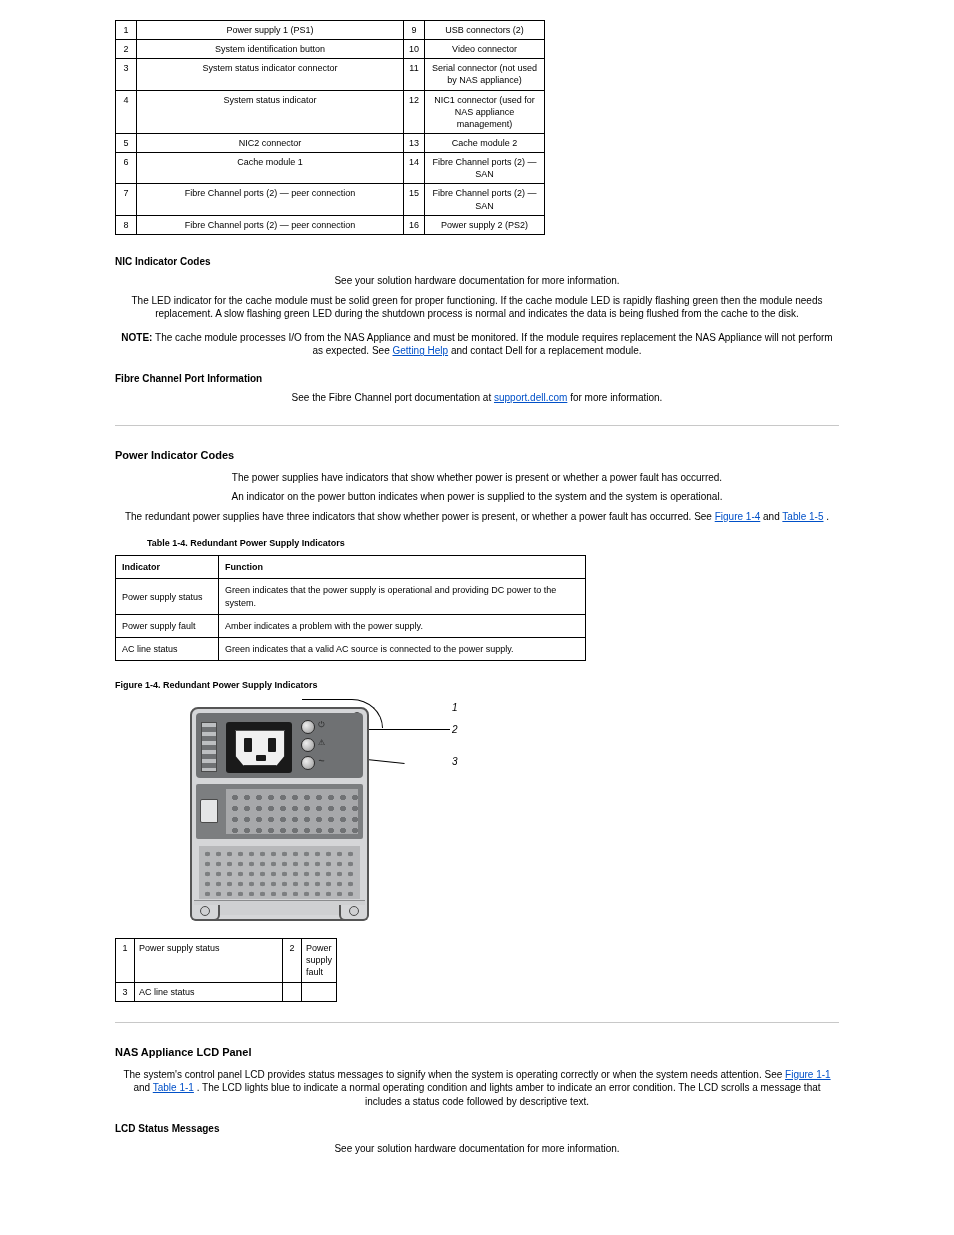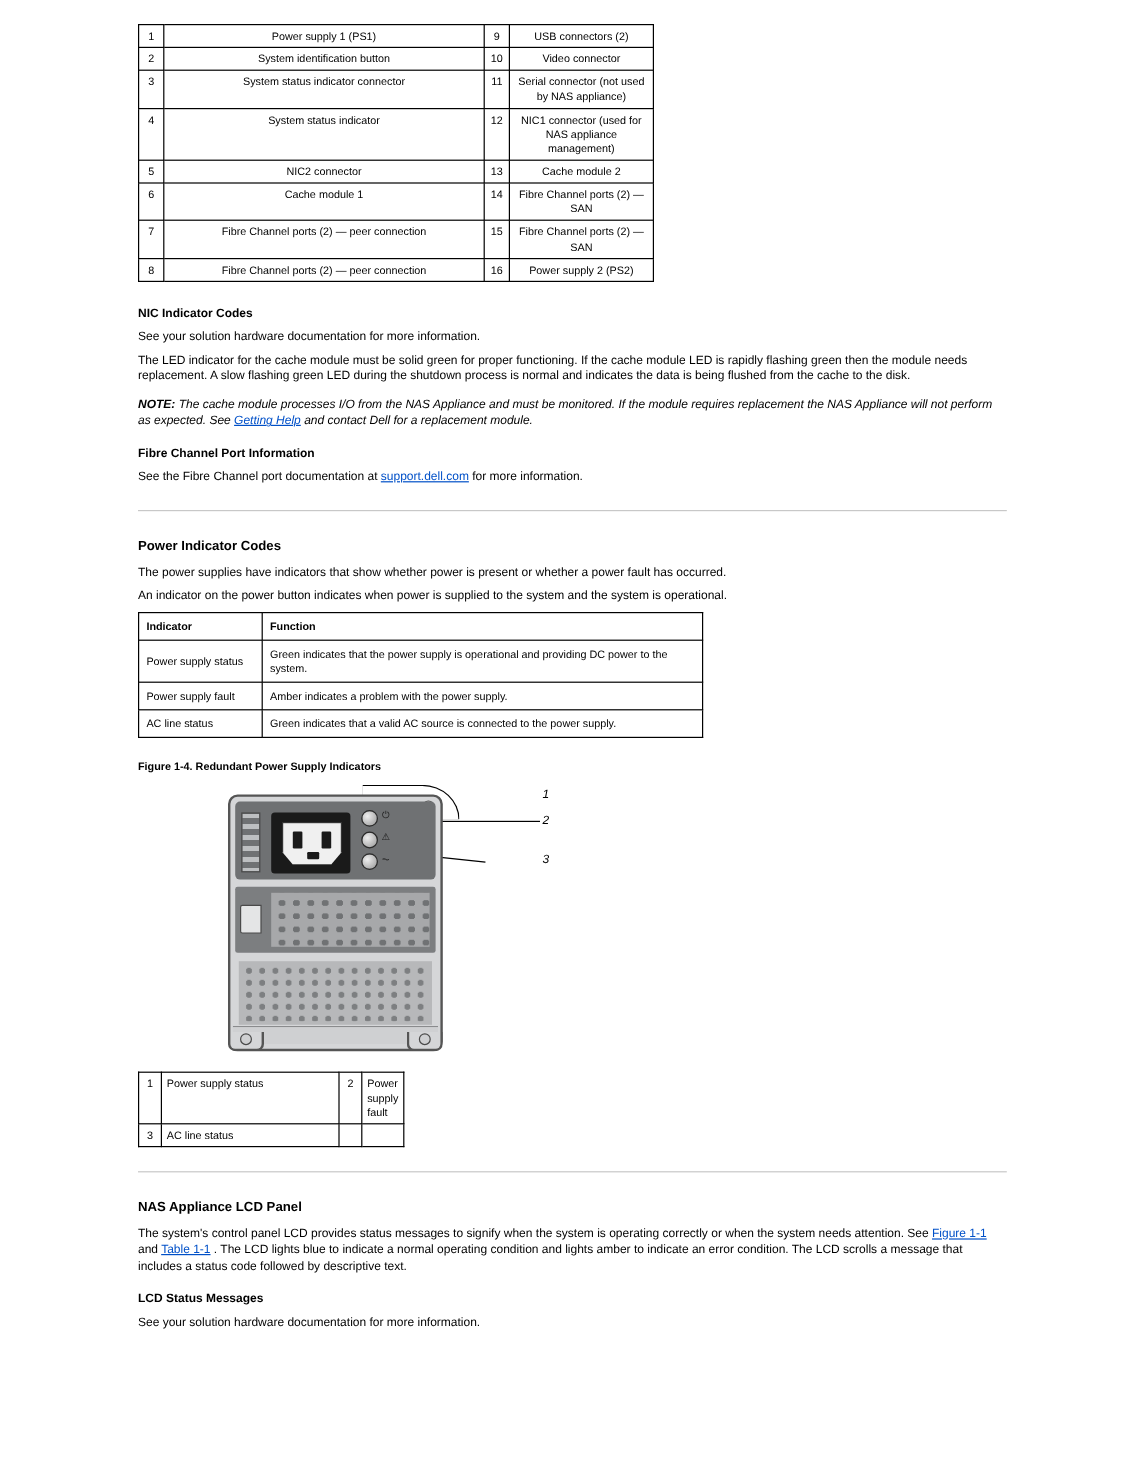--- a/index.html
+++ b/index.html
@@ -43,22 +43,22 @@
   .section-title {
     font-weight: bold;
     font-size: 11px;
     margin: 22px 0 8px 0;
   }
   .subsection-title {
     font-weight: bold;
     font-size: 10px;
     margin: 14px 0 4px 0;
   }
-  p { margin: 6px 0; }
-  .note { margin: 10px 0; font-style: italic; }
+  p { margin: 6px 0; text-align: center; }
+  .note { margin: 10px 0; }
   .note-label { font-weight: bold; }
   hr.sep {
     border: none;
     border-top: 1px solid #c8c8c8;
     margin: 20px 0 14px 0;
   }
   .tbl-caption {
     font-weight: bold;
     font-size: 9px;
     margin: 14px 0 6px 32px;
@@ -278,21 +278,29 @@
     <span>See the Fibre Channel port documentation at </span>
     <a href="#" class="link">support.dell.com</a>
     <span> for more information.</span>
   </p>
 
   <hr class="sep">
 
   <div class="section-title">Power Indicator Codes</div>
   <p>The power supplies have indicators that show whether power is present or whether a power fault has occurred.</p>
   <p>An indicator on the power button indicates when power is supplied to the system and the system is operational.</p>
-
+  <p>
+    <span>The redundant power supplies have three indicators that show whether power is present, or whether a power fault has occurred. See </span>
+    <a href="#" class="link">Figure 1-4</a>
+    <span> and </span>
+    <a href="#" class="link">Table 1-5</a>
+    <span>.</span>
+  </p>
+
+  <div class="tbl-caption">Table 1-4. Redundant Power Supply Indicators</div>
 
   <table class="redundant">
     <thead>
       <tr>
         <th class="col1">Indicator</th>
         <th>Function</th>
       </tr>
     </thead>
     <tbody id="t4body">
         <tr>

